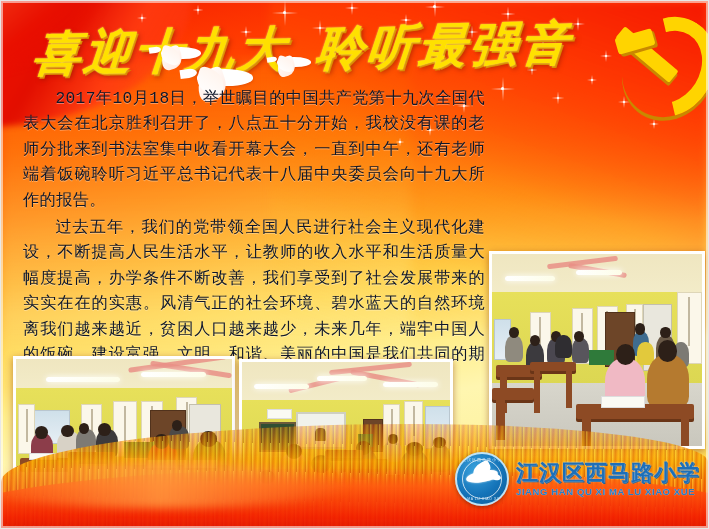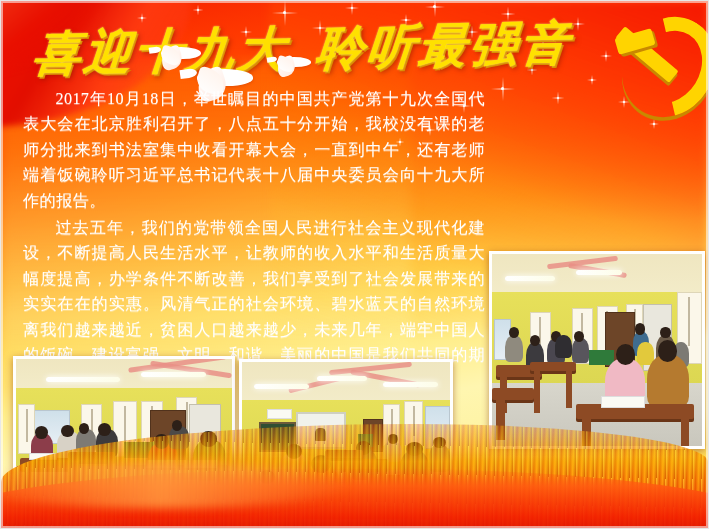--- a/index.html
+++ b/index.html
@@ -177,24 +177,24 @@
   .emblem .hammer-head{
     position:absolute;left:18px;top:24px;width:38px;height:17px;
     background:#ffd400;border-radius:3px;
     transform:rotate(-16deg);
     box-shadow:2px 3px 0 #c98800;
   }
 
   
   .article{
     position:absolute;left:22px;top:86px;width:462px;
-    font-family:Liberation Serif, serif;
+    font-family:Liberation Mono, monospace;
     font-size:16.2px;
     line-height:25.4px;
-    color:#ffffff;
+    color:#0f172a;
     letter-spacing:.4px;
     text-align:justify;
     text-shadow:0 1px 0 rgba(255,255,255,.35);
   }
   .article p{margin:0 0 2px 0;text-indent:2em;}
 
   
   .photo{
     position:absolute;
     border:3px solid #ffffff;
@@ -529,15 +529,29 @@
       <div class="r-deskleg" style="left:43%;top:85%;width:4%;height:16%;"></div>
       <div class="r-deskleg" style="left:90%;top:85%;width:4%;height:16%;"></div>
       <div class="r-paper" style="left:52%;top:74%;width:20%;height:5%;"></div>
     </div>
   </div>
 
   <div class="wave-gold"></div>
   <div class="wave-red"></div>
   <div class="wave-sheen"></div>
 
+  <div class="logo">
+    <div class="badge">
+      <div class="ring"></div>
+      <div class="dots">江汉区西马路小学</div>
+      <div class="bird"></div>
+      <div class="bird-w"></div>
+      <div class="bird-t"></div>
+      <div class="dots-b">XI MA LU XIAO XUE</div>
+    </div>
+    <div class="logo-text">
+      <div class="logo-cn">江汉区西马路小学</div>
+      <div class="logo-py">JIANG HAN QU XI MA LU XIAO XUE</div>
+    </div>
+  </div>
 
   <div class="frame"></div>
 </div>
 
 </body></html>

